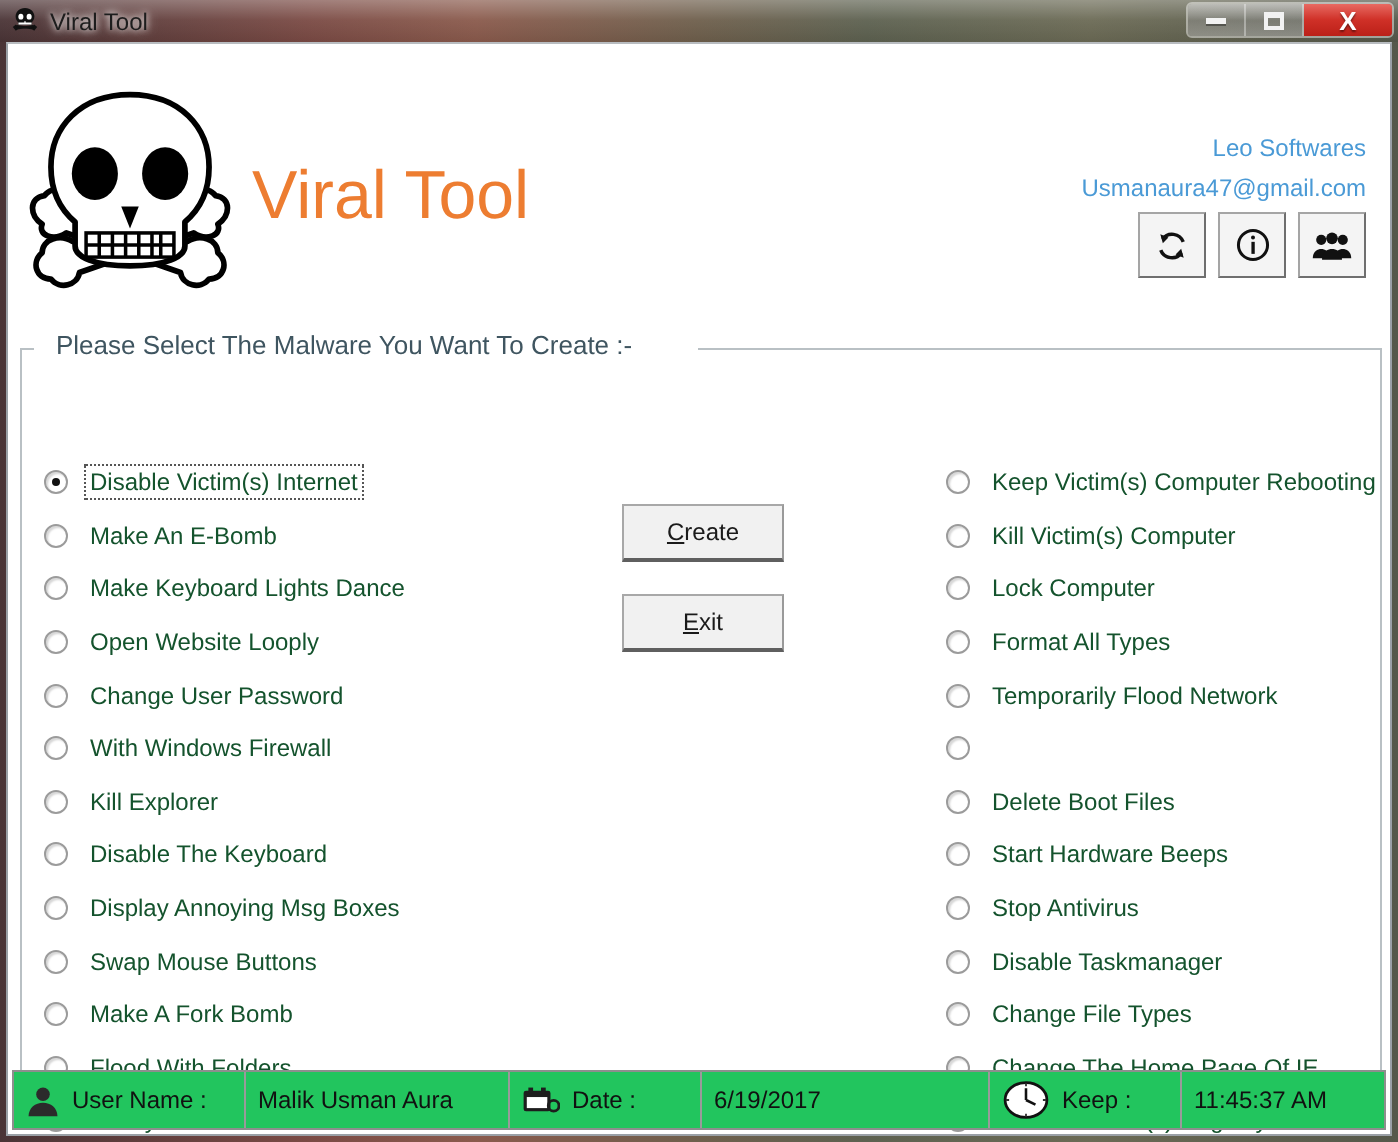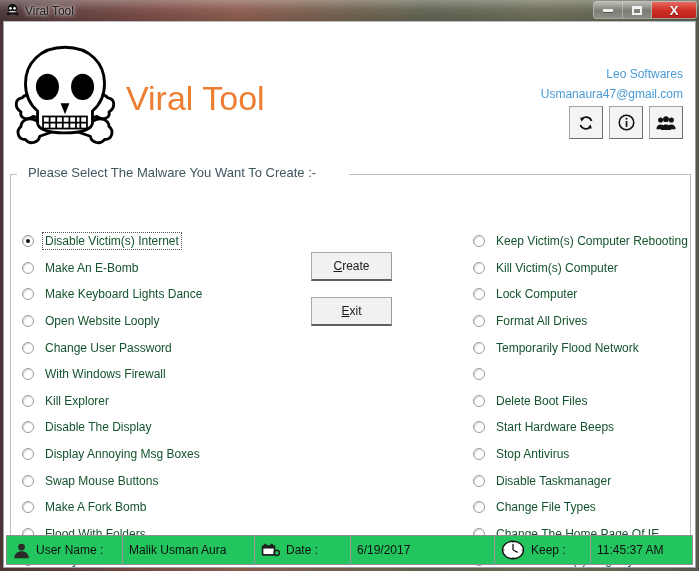--- a/index.html
+++ b/index.html
@@ -323,21 +323,21 @@
           <div class="radio-row">
             <span class="radio-mark"></span>
             <span class="radio-label">With Windows Firewall</span>
           </div>
           <div class="radio-row">
             <span class="radio-mark"></span>
             <span class="radio-label">Kill Explorer</span>
           </div>
           <div class="radio-row">
             <span class="radio-mark"></span>
-            <span class="radio-label">Disable The Display</span>
+            <span class="radio-label">Disable The Keyboard</span>
           </div>
           <div class="radio-row">
             <span class="radio-mark"></span>
             <span class="radio-label">Display Annoying Msg Boxes</span>
           </div>
           <div class="radio-row">
             <span class="radio-mark"></span>
             <span class="radio-label">Swap Mouse Buttons</span>
           </div>
           <div class="radio-row">
@@ -361,21 +361,21 @@
           <div class="radio-row">
             <span class="radio-mark"></span>
             <span class="radio-label">Kill Victim(s) Computer</span>
           </div>
           <div class="radio-row">
             <span class="radio-mark"></span>
             <span class="radio-label">Lock Computer</span>
           </div>
           <div class="radio-row">
             <span class="radio-mark"></span>
-            <span class="radio-label">Format All Drives</span>
+            <span class="radio-label">Format All Types</span>
           </div>
           <div class="radio-row">
             <span class="radio-mark"></span>
             <span class="radio-label">Temporarily Flood Network</span>
           </div>
           <div class="radio-row">
             <span class="radio-mark"></span>
           </div>
           <div class="radio-row">
             <span class="radio-mark"></span>

